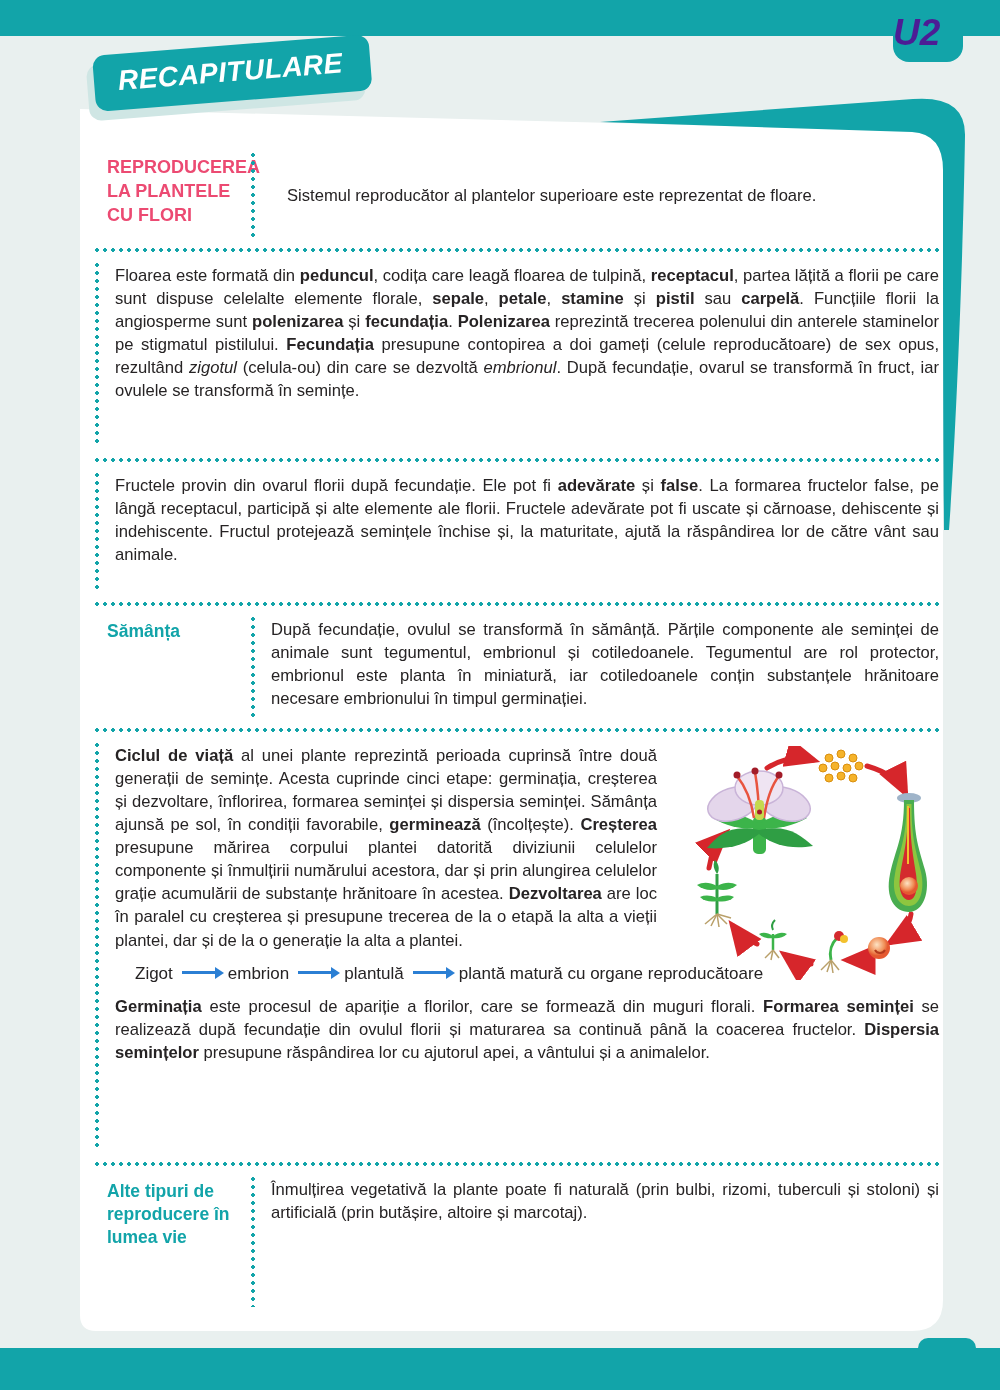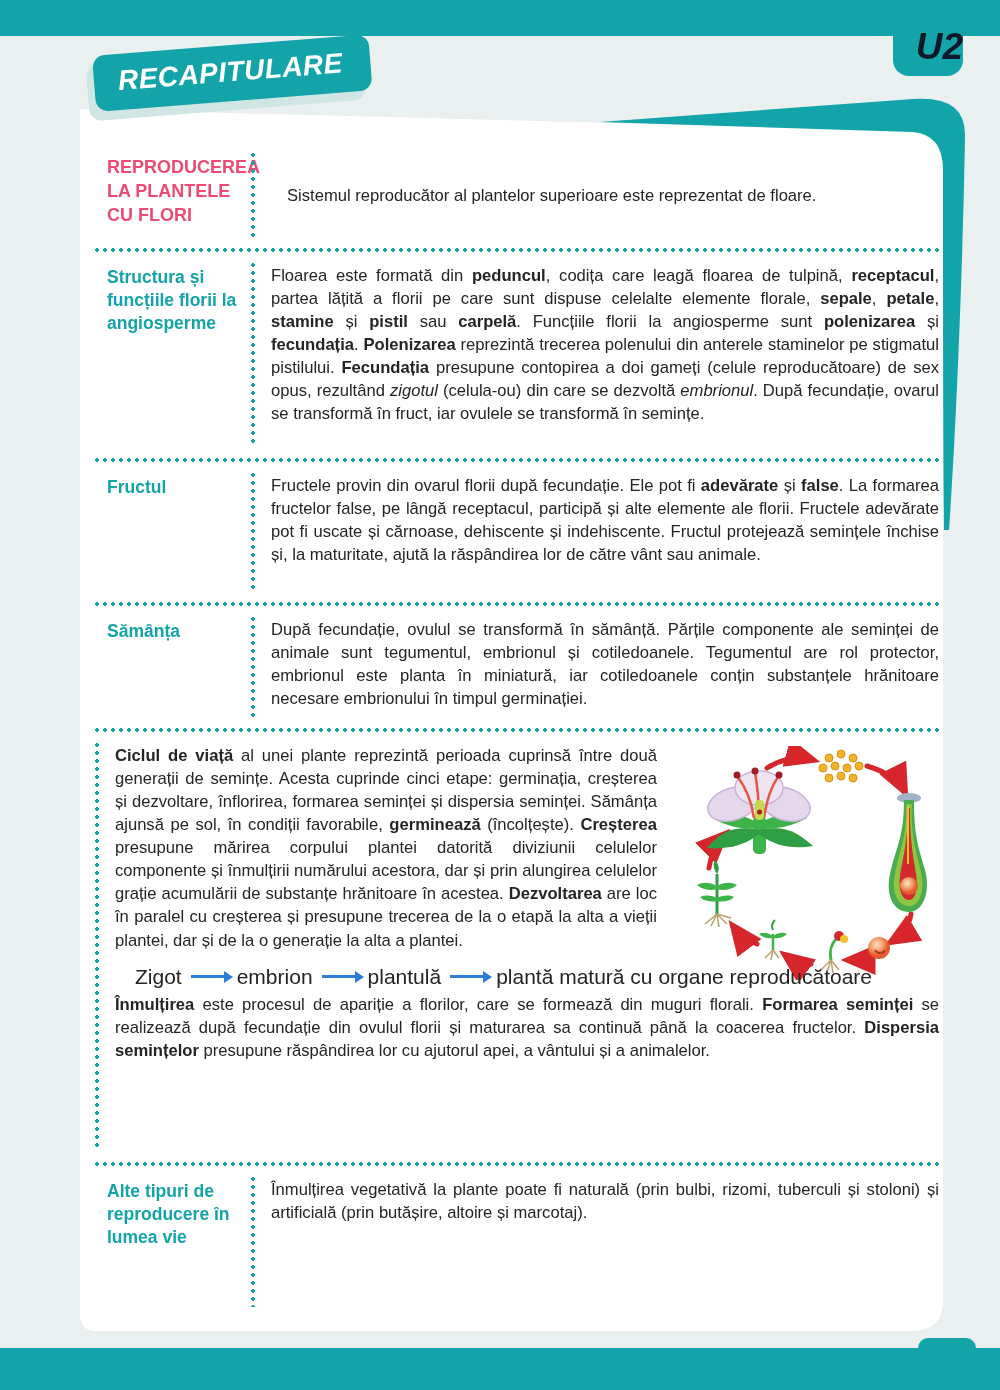--- a/index.html
+++ b/index.html
@@ -5,23 +5,23 @@
   html,body{margin:0;padding:0;}
   body{
     width:1000px;height:1390px;position:relative;overflow:hidden;
     background:#e9f0ef;
     font-family:"Liberation Sans", sans-serif;
     -webkit-font-smoothing:antialiased;
   }
   
   .topbar{position:absolute;left:0;top:0;width:1000px;height:36px;background:#12a4a9;}
   .u2-badge{
-    position:absolute;right:37px;top:0;width:70px;height:76px;background:#12a4a9;
-    border-radius:0 0 16px 16px;display:flex;align-items:flex-end;justify-content:flex-end;
-    color:#0f172a;font-weight:bold;font-size:37px;padding-bottom:8px;box-sizing:border-box;
+    position:absolute;right:37px;top:0;width:70px;height:62px;background:#12a4a9;
+    border-radius:0 0 16px 16px;display:flex;align-items:flex-end;justify-content:flex-start;
+    color:#4c1d95;font-weight:bold;font-size:37px;padding-bottom:8px;box-sizing:border-box;
     font-style:italic;
   }
   .banner{
     position:absolute;left:92px;top:56px;background:#12a4a9;color:#fff;
     padding:11px 28px 13px 24px;border-radius:12px;font-size:28px;font-weight:800;
     letter-spacing:.5px;transform:rotate(-4.5deg);transform-origin:left top;
     box-shadow:-7px 9px 0 #cfe6e4;z-index:5;font-style:italic;
   }
   svg.frame{position:absolute;left:0;top:0;z-index:1;}
   .bottombar{position:absolute;left:0;top:1348px;width:1000px;height:42px;background:#12a4a9;z-index:4;}
@@ -49,21 +49,21 @@
   .row.center .row-body{display:flex;align-items:center;text-align:left;margin-left:16px;}
   .hdots{
     height:4px;
     background-image:radial-gradient(circle at 2px 2px,#12a4a9 1.6px,transparent 1.9px);
     background-size:8px 4px;background-repeat:repeat-x;
   }
   b{font-weight:bold;} i{font-style:italic;}
   
   .cycle-fig{float:right;width:268px;height:234px;margin:2px 0 4px 14px;}
   
-  .flow-line{margin:10px 0 2px 20px;font-size:21px;color:#262324;white-space:nowrap;}
+  .flow-line{margin:10px 0 10px 20px;font-size:17px;color:#262324;white-space:nowrap;}
   .flow-arrow{display:inline-block;vertical-align:middle;width:34px;height:3px;background:#2b7fd4;position:relative;margin:0 12px 3px 9px;}
   .flow-arrow::after{
     content:"";position:absolute;right:-8px;top:-4.5px;width:0;height:0;
     border-left:9px solid #2b7fd4;border-top:6px solid transparent;border-bottom:6px solid transparent;
   }
 </style>
 </head>
 <body>
 
 <div class="topbar"></div>
@@ -88,31 +88,29 @@
     <div class="row-head pink">REPRODUCEREA LA PLANTELE CU FLORI</div>
     <div class="vdots"></div>
     <div class="row-body">
         <p><span>Sistemul reproducător al plantelor superioare este reprezentat de floare.</span></p>
       </div>
   </div>
 
   <div class="hdots"></div>
 
   <div class="row" style="min-height:184px;">
-    <div class="row-head">Structura și funcțiile florii la angiosperme</div>
     <div class="vdots"></div>
     <div class="row-body">
         <p><span>Floarea este formată din </span><b>peduncul</b><span>, codița care leagă floarea de tulpină, </span><b>receptacul</b><span>, partea lățită a florii pe care sunt dispuse celelalte elemente florale, </span><b>sepale</b><span>, </span><b>petale</b><span>, </span><b>stamine</b><span> și </span><b>pistil</b><span> sau </span><b>carpelă</b><span>. Funcțiile florii la angiosperme sunt </span><b>polenizarea</b><span> și </span><b>fecundația</b><span>. </span><b>Polenizarea</b><span> reprezintă trecerea polenului din anterele staminelor pe stigmatul pistilului. </span><b>Fecundația</b><span> presupune contopirea a doi gameți (celule reproducătoare) de sex opus, rezultând </span><i>zigotul</i><span> (celula-ou) din care se dezvoltă </span><i>embrionul</i><span>. După fecundație, ovarul se transformă în fruct, iar ovulele se transformă în semințe.</span></p>
       </div>
   </div>
 
   <div class="hdots"></div>
 
   <div class="row" style="min-height:118px;">
-    <div class="row-head">Fructul</div>
     <div class="vdots"></div>
     <div class="row-body">
         <p><span>Fructele provin din ovarul florii după fecundație. Ele pot fi </span><b>adevărate</b><span> și </span><b>false</b><span>. La formarea fructelor false, pe lângă receptacul, participă și alte elemente ale florii. Fructele adevărate pot fi uscate și cărnoase, dehiscente și indehiscente. Fructul protejează semințele închise și, la maturitate, ajută la răspândirea lor de către vânt sau animale.</span></p>
       </div>
   </div>
 
   <div class="hdots"></div>
 
   <div class="row" style="min-height:100px;">
     <div class="row-head">Sămânța</div>
@@ -231,21 +229,21 @@
             <path d="M46 168 L34 178"></path>
               <path d="M46 168 L40 180"></path>
               <path d="M46 168 L48 181"></path>
               <path d="M46 168 L56 178"></path>
               <path d="M46 168 L60 172"></path>
           </g>
         </g>
       </svg>
       <p><b>Ciclul de viață</b><span> al unei plante reprezintă perioada cuprinsă între două generații de semințe. Acesta cuprinde cinci etape: germinația, creșterea și dezvoltare, înflorirea, formarea seminței și dispersia seminței. Sămânța ajunsă pe sol, în condiții favorabile, </span><b>germinează</b><span> (încolțește). </span><b>Creșterea</b><span> presupune mărirea corpului plantei datorită diviziunii celulelor componente și înmulțirii numărului acestora, dar și prin alungirea celulelor grație acumulării de substanțe hrănitoare în acestea. </span><b>Dezvoltarea</b><span> are loc în paralel cu creșterea și presupune trecerea de la o etapă la alta a vieții plantei, dar și de la o generație la alta a plantei.</span></p>
       <div class="flow-line"><span>Zigot</span><span class="flow-arrow"></span><span>embrion</span><span class="flow-arrow"></span><span>plantulă</span><span class="flow-arrow"></span><span>plantă matură cu organe reproducătoare</span></div>
-      <p><b>Înmulțirea</b><span> este procesul de apariție a florilor, care se formează din muguri florali. </span><b>Formarea seminței</b><span> se realizează după fecundație din ovulul florii și maturarea sa continuă până la coacerea fructelor. </span><b>Dispersia semințelor</b><span> presupune răspândirea lor cu ajutorul apei, a vântului și a animalelor.</span></p>
+      <p><b>Germinația</b><span> este procesul de apariție a florilor, care se formează din muguri florali. </span><b>Formarea seminței</b><span> se realizează după fecundație din ovulul florii și maturarea sa continuă până la coacerea fructelor. </span><b>Dispersia semințelor</b><span> presupune răspândirea lor cu ajutorul apei, a vântului și a animalelor.</span></p>
     </div>
   </div>
 
   <div class="hdots"></div>
 
   <div class="row" style="min-height:130px;">
     <div class="row-head">Alte tipuri de reproducere în lumea vie</div>
     <div class="vdots"></div>
     <div class="row-body">
       <p><span>Înmulțirea vegetativă la plante poate fi naturală (prin bulbi, rizomi, tuberculi și stoloni) și artificială (prin butășire, altoire și marcotaj).</span></p>

